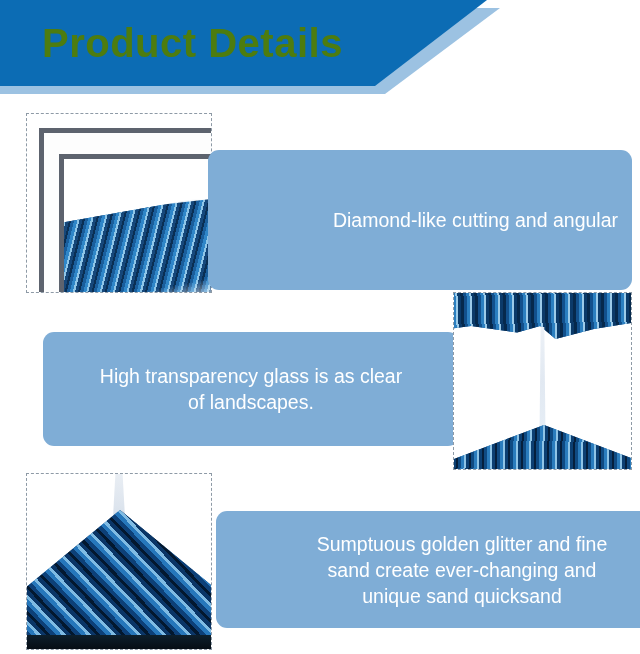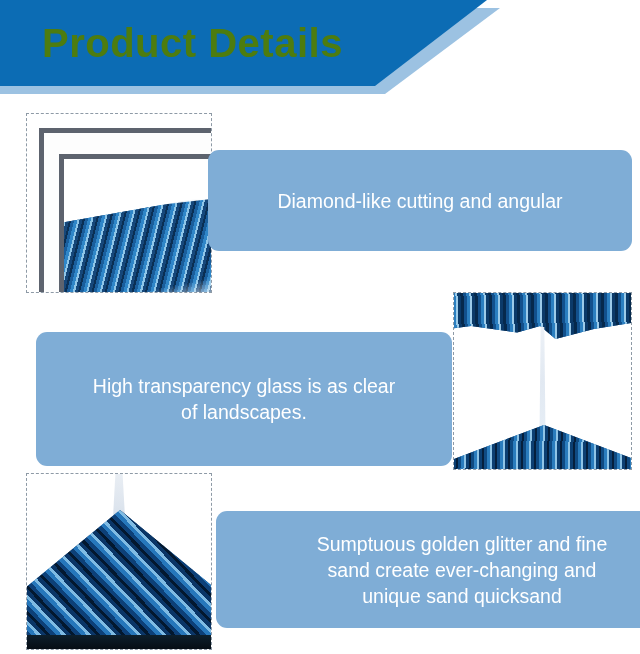--- a/index.html
+++ b/index.html
@@ -212,22 +212,22 @@
     clip-path: polygon(50% 0, 100% 62%, 100% 100%, 0 100%, 0 62%);
   }
   .p3-base {
     position: absolute;
     left: 0; bottom: 0;
     width: 186px; height: 14px;
     background: linear-gradient(180deg, #0d1f2c 0%, #060d14 100%);
   }
 
   
-  #caption-1 { left: 208px; top: 150px; width: 424px; height: 101px; }
-  #caption-2 { left: 36px;  top: 332px; width: 416px; height: 134px; justify-content: center; }
+  #caption-1 { left: 208px; top: 150px; width: 424px; height: 140px; justify-content: flex-end; }
+  #caption-2 { left: 43px;  top: 332px; width: 416px; height: 114px; justify-content: center; }
   #caption-3 { left: 216px; top: 511px; width: 492px; height: 117px; }
 </style>
 </head>
 <body>
 
 <div class="banner-wrap">
   <div class="banner-shadow"></div>
   <div class="banner-main"></div>
   <div class="banner-title">Product Details</div>
 </div>

